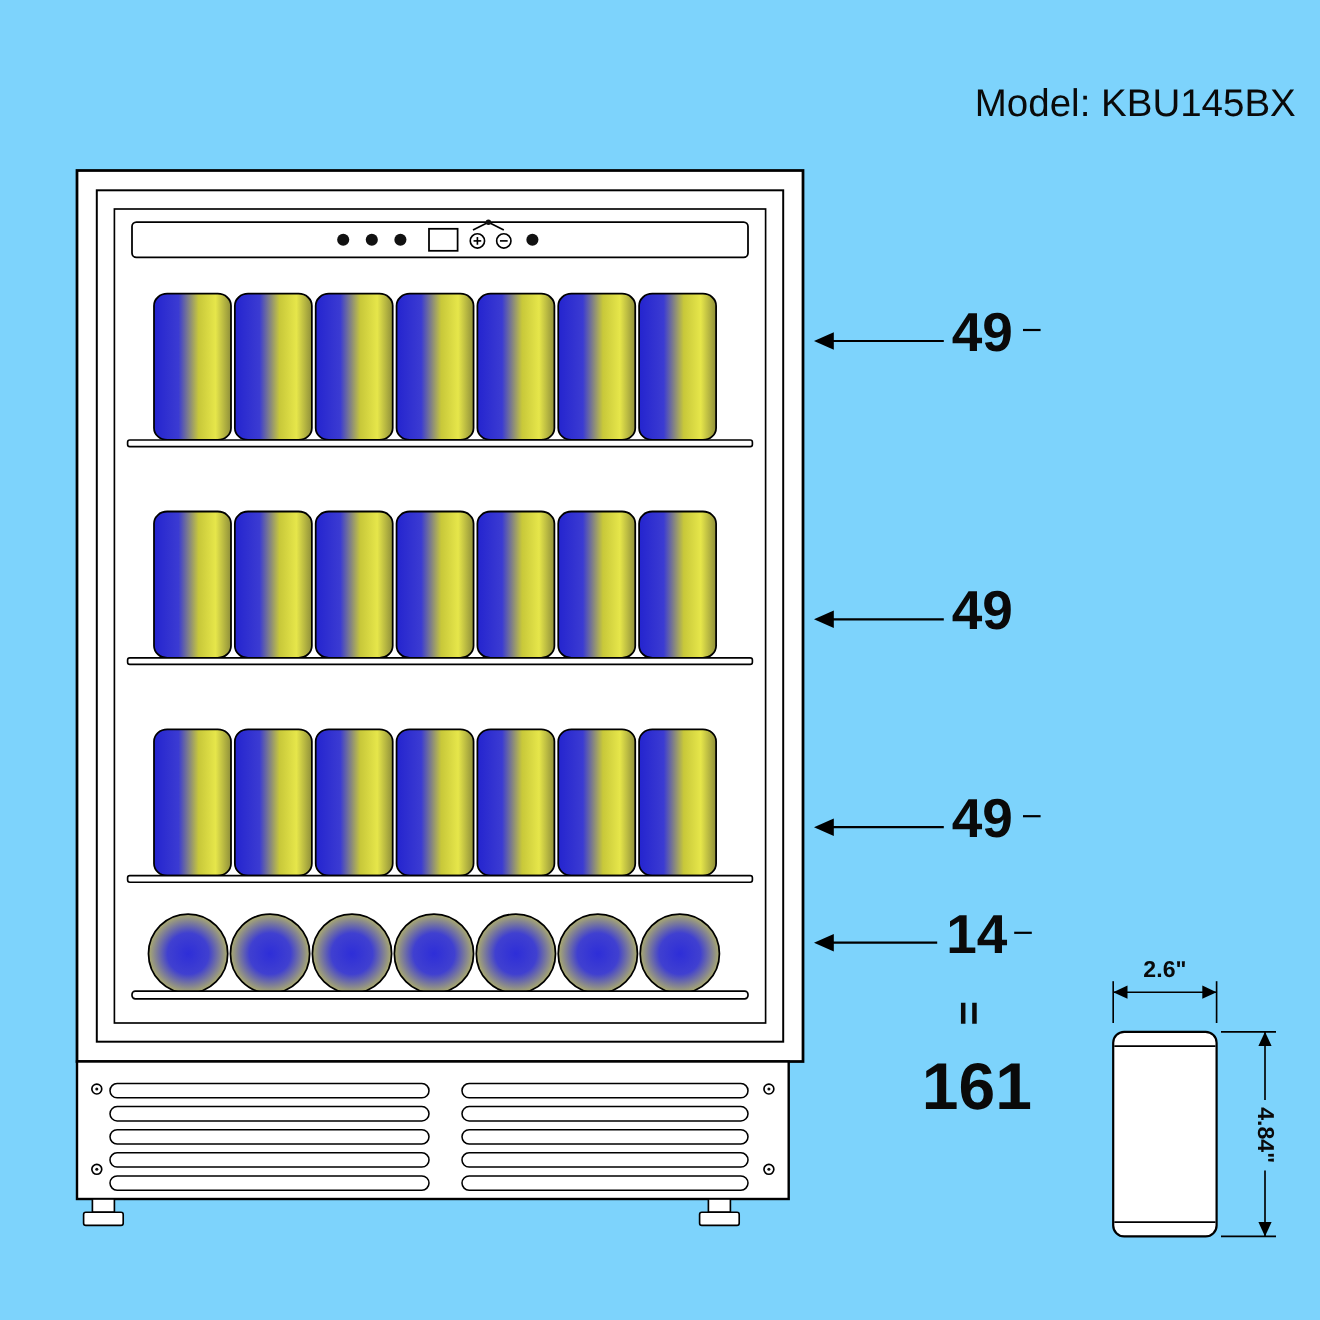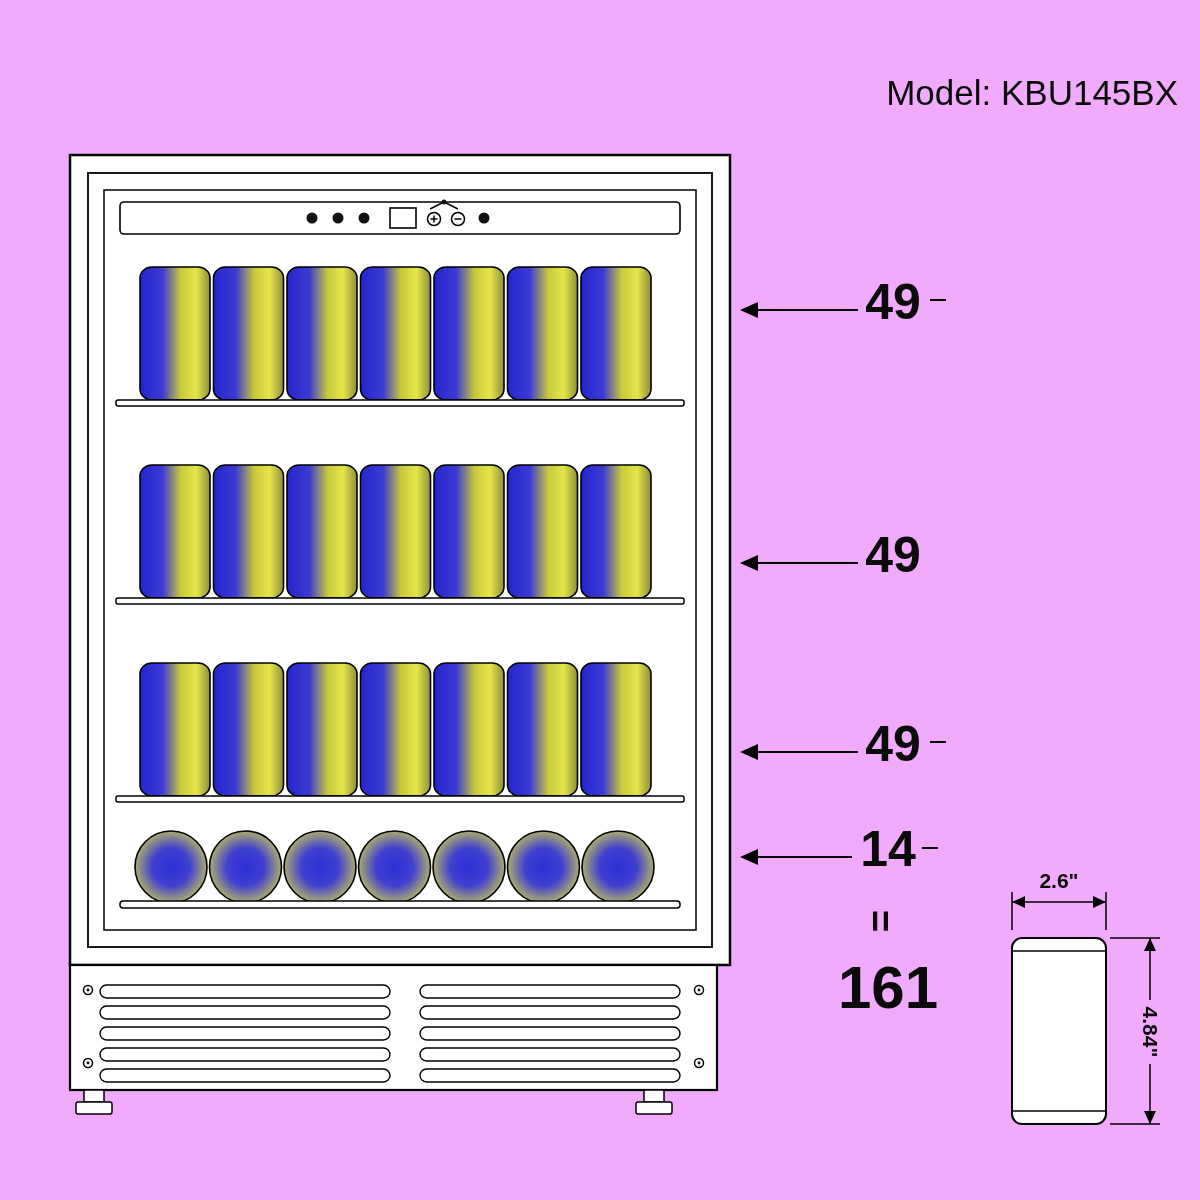--- a/index.html
+++ b/index.html
@@ -1,16 +1,16 @@
 <!DOCTYPE html>
 <html><head>
 <meta charset="utf-8">
 <style>
   html,body{margin:0;padding:0;background:#ffffff;}
-  .stage{position:relative;width:1200px;height:1200px;background:#f0abfc;overflow:hidden;}
+  .stage{position:relative;width:1200px;height:1200px;background:#7dd3fc;overflow:hidden;}
   svg{display:block;}
   svg text{font-family:"Liberation Sans","DejaVu Sans",sans-serif;fill:#0a0a0a;}
   .model-title{font-size:35px;font-weight:500;}
   .cap-num{font-size:50px;font-weight:600;}
   .total-num{font-size:60px;font-weight:600;}
   .equals-sym{font-size:38px;font-weight:700;}
   .dim-label{font-size:21px;font-weight:600;}
   .ln{stroke:#000;stroke-width:2;fill:none;}
   .thin{stroke:#000;stroke-width:1.5;fill:none;}
   .fillw{fill:#fff;stroke:#000;}

